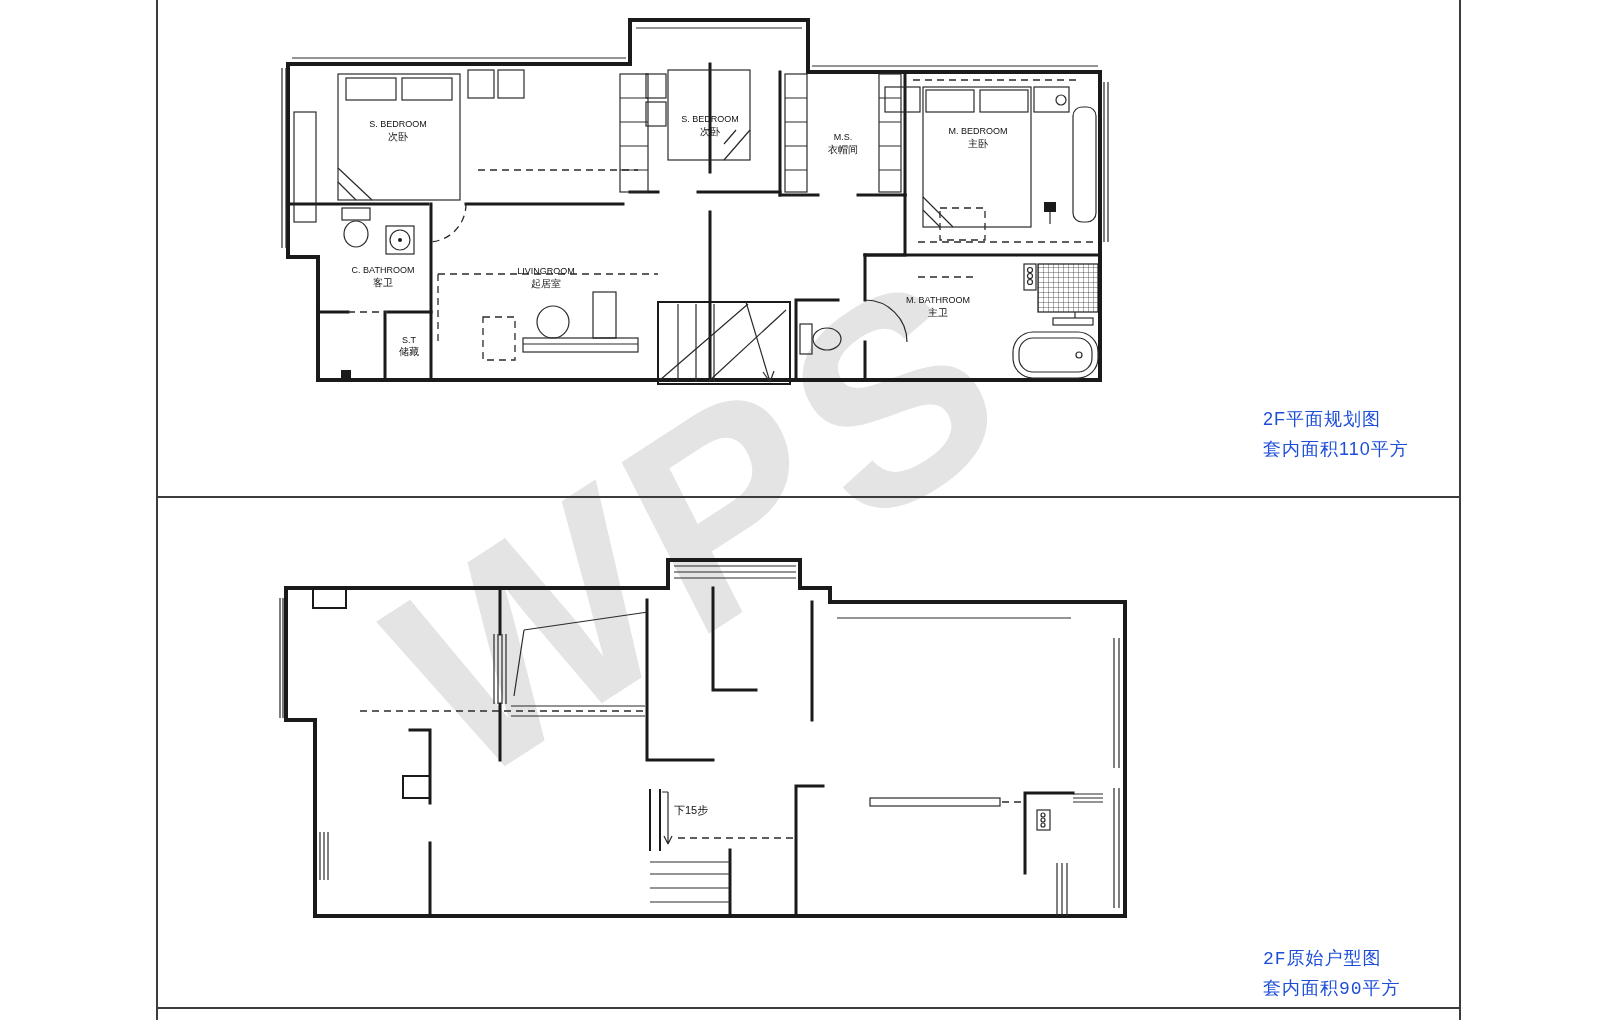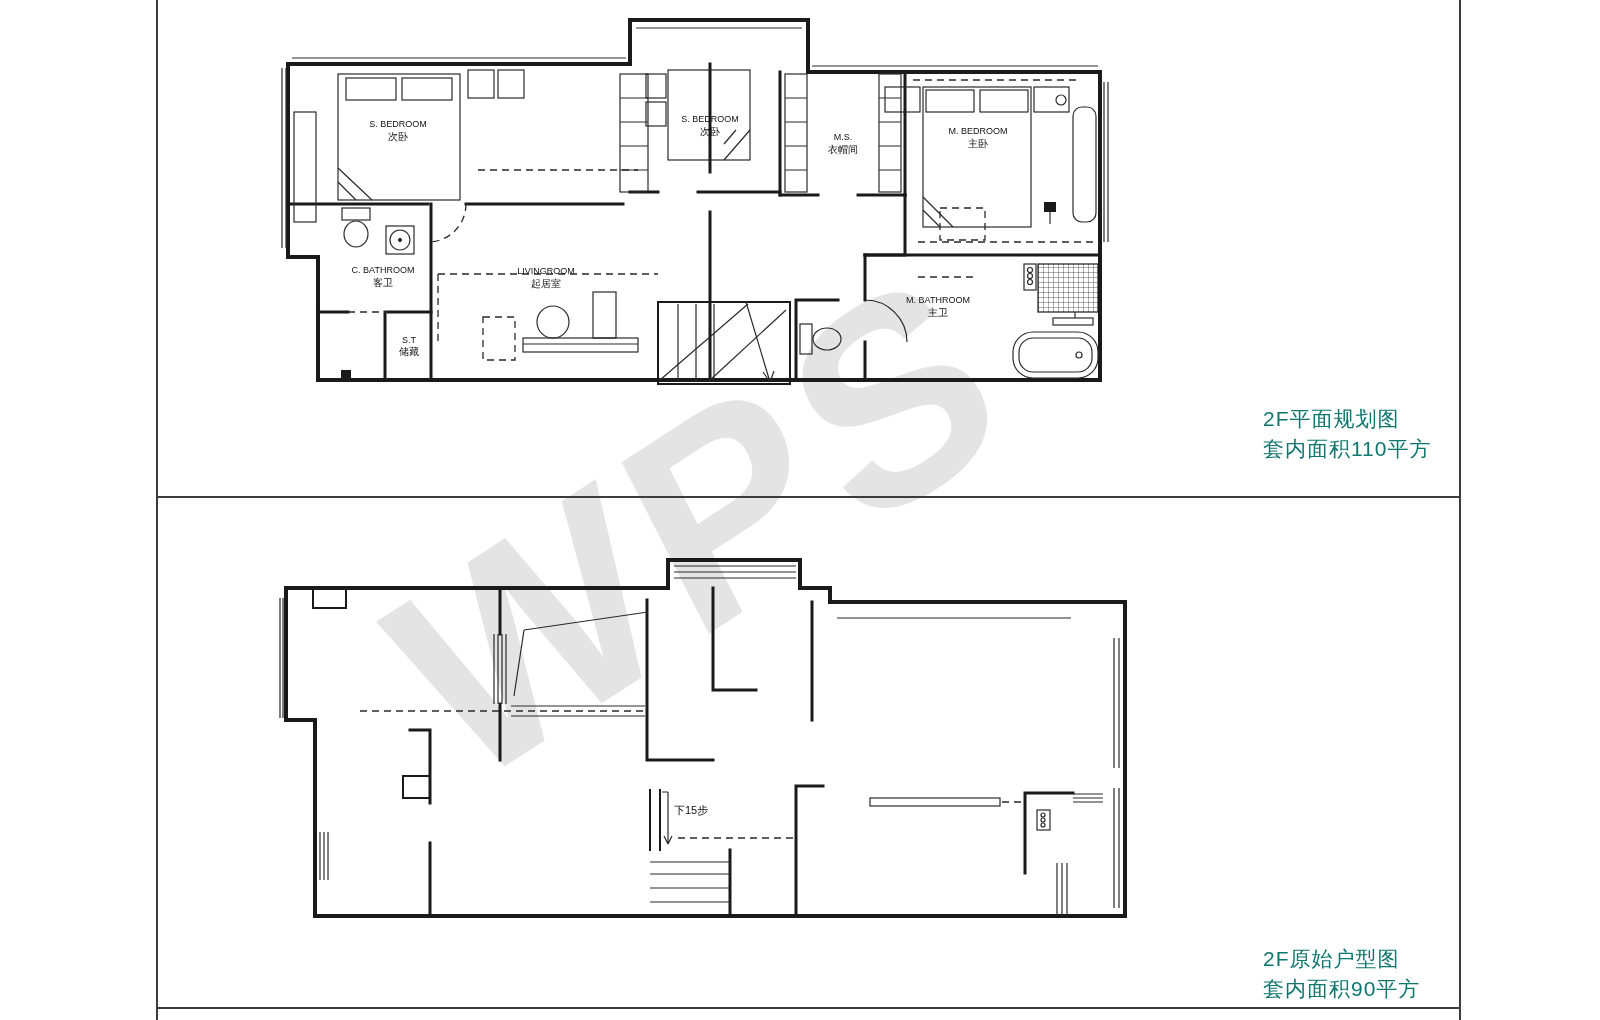--- a/index.html
+++ b/index.html
@@ -19,24 +19,24 @@
                font-size:278px; font-weight:bold; letter-spacing:12px;
                color:#e4e4e4; transform:rotate(-33deg) skewX(-6deg);
                z-index:1; user-select:none; }
 
   
   .plan { position:absolute; z-index:2; }
   .plan-upper { left:278px; top:12px;  width:860px; height:380px; }
   .plan-lower { left:278px; top:548px; width:860px; height:380px; }
 
   
-  .caption { position:absolute; z-index:3; color:#0f766e; font-size:21px;
+  .caption { position:absolute; z-index:3; color:#1d4ed8; font-size:18px;
              line-height:30px; letter-spacing:1px; }
   .cap-upper { left:1263px; top:404px; }
-  .cap-lower { left:1263px; top:944px; }
+  .cap-lower { left:1263px; top:944px;font-family:Liberation Mono, monospace; }
 
   
   .wall  { stroke:#1a1a1a; stroke-width:4;   fill:none; stroke-linecap:square; }
   .wall3 { stroke:#1a1a1a; stroke-width:3;   fill:none; stroke-linecap:square; }
   .wall2 { stroke:#1a1a1a; stroke-width:2;   fill:none; stroke-linecap:square; }
   .thin  { stroke:#2a2a2a; stroke-width:1.2; fill:none; }
   .dash  { stroke:#2a2a2a; stroke-width:1.3; fill:none; stroke-dasharray:7 5; }
   .blk   { fill:#1a1a1a; stroke:none; }
   text.t-en { font-family:"Liberation Sans",sans-serif; font-size:9px;  fill:#111; text-anchor:middle; }
   text.t-zh { font-family:"Liberation Sans",sans-serif; font-size:10px; fill:#111; text-anchor:middle; }

